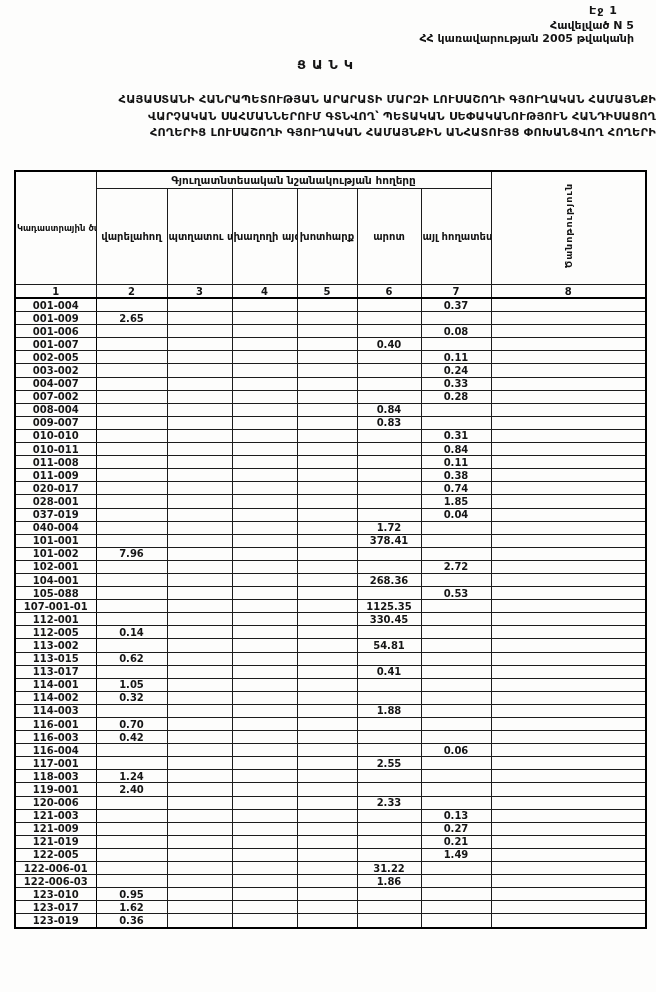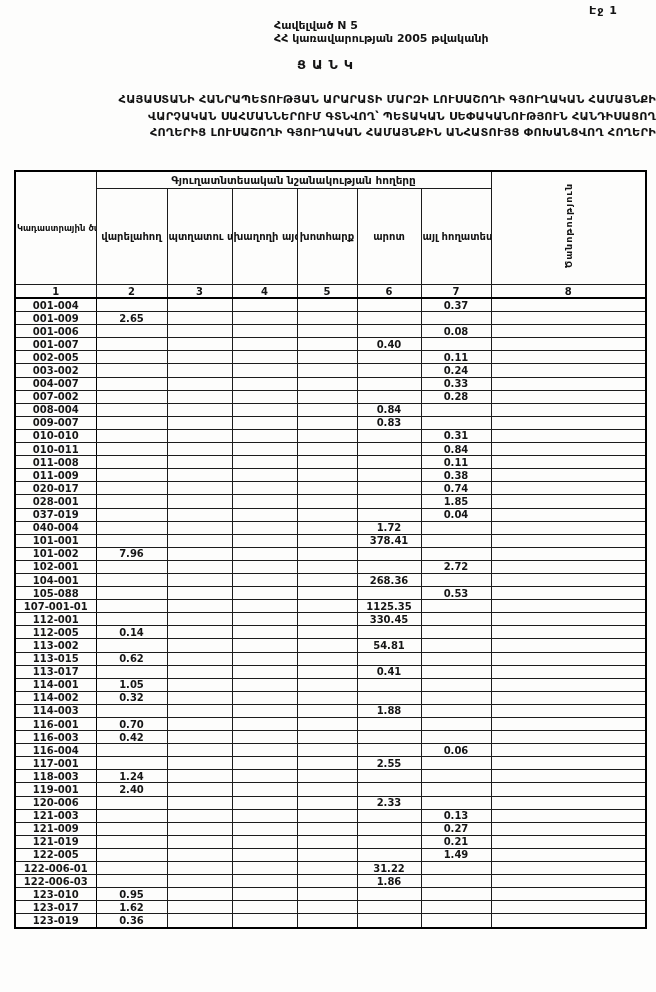--- a/index.html
+++ b/index.html
@@ -13,21 +13,21 @@
     overflow:hidden;
   }
   .page-number{
     position:absolute;top:4px;right:38px;
     font-size:11px;font-weight:bold;letter-spacing:1px;text-align:right;
   }
   .appendix{
     margin-top:20px;
     margin-left:auto;margin-right:22px;
     width:360px;
-    text-align:left;
+    text-align:right;
     font-size:11px;font-weight:bold;line-height:12.5px;
   }
   .doc-title{
     text-align:center;
     margin-top:12px;
     font-size:13px;font-weight:bold;letter-spacing:6px;
   }
   .doc-subtitle{
     text-align:right;
     margin-top:20px;

